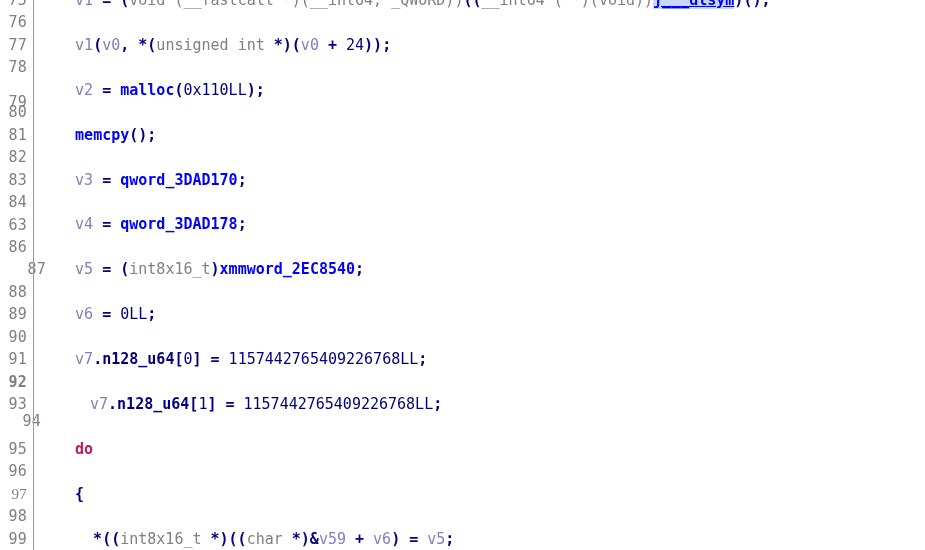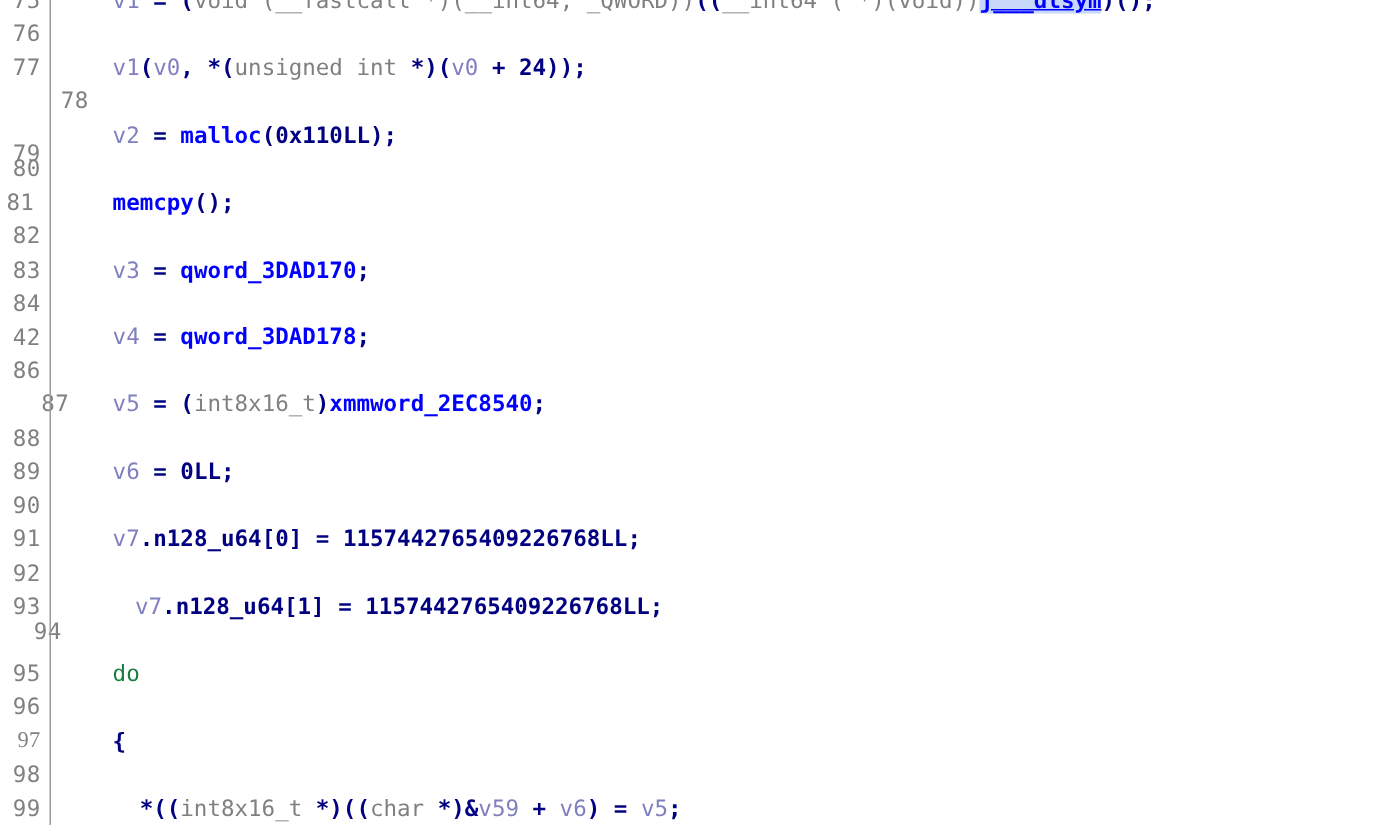--- a/index.html
+++ b/index.html
@@ -69,22 +69,22 @@
     left: 39px;
     top: 0;
     height: 22.45px;
     line-height: 22.45px;
     white-space: pre;
     color: #000080;
   }
   
   .t-var      { color: #8080c0; }                 
   .t-fn       { color: #0000ff; font-weight: bold;} 
-  .t-kw       { color: #15803d; font-weight: normal; text-align: right;} 
-  .t-num      { color: #000080; font-weight: bold;} 
+  .t-kw       { color: #be185d; font-weight: bold; text-align: right;} 
+  .t-num      { color: #000080; font-weight: normal;} 
   .t-punct    { color: #000080; font-weight: bold;} 
   .t-type     { color: #808080; }                  
   .t-sel      { color: #0000ff; font-weight: bold;
                 text-decoration: underline;
                 background: #c8d8f8; }
 </style>
 </head>
 <body>
 
 <div id="viewport">
@@ -102,35 +102,35 @@
       <div class="code-line" style="top: 224.5px;"><span class="code-text" style="left: 75.08px;"><span class="t-kw">do</span></span></div>
       <div class="code-line" style="top: 246.95px;"><span class="code-text" style="left: 75.08px;"><span class="t-punct">{</span></span></div>
       <div class="code-line" style="top: 269.4px;"><span class="code-text" style="left: 93.12px;"><span class="t-punct">*((</span><span class="t-type">int8x16_t</span><span class="t-punct"> *)((</span><span class="t-type">char</span><span class="t-punct"> *)&amp;</span><span class="t-var">v59</span><span class="t-punct"> + </span><span class="t-var">v6</span><span class="t-punct">) = </span><span class="t-var">v5</span><span class="t-punct">;</span></span></div>
     </div>
   <div id="gutter-bg"></div>
   <div id="gutter-rule"></div>
   <div id="gutter-numbers" style="position: absolute; left: 0px; top: 0px; width: 27px; height: 550px; z-index: 4;">
       <div class="gutter" style="position: absolute; top: -11px;">75</div>
       <div class="gutter" style="position: absolute; top: 11.45px;">76</div>
       <div class="gutter" style="position: absolute; top: 33.9px;">77</div>
-      <div class="gutter" style="position: absolute; top: 56.35px; padding-left: 32px;">78</div>
+      <div class="gutter" style="position: absolute; top: 56.35px;">78</div>
       <div class="gutter" style="position: absolute; top: 78.8px; margin-top: 12px;">79</div>
       <div class="gutter" style="position: absolute; top: 101.25px;">80</div>
-      <div class="gutter" style="position: absolute; top: 123.7px; text-align: center;">81</div>
+      <div class="gutter" style="position: absolute; top: 123.7px;">81</div>
       <div class="gutter" style="position: absolute; top: 146.15px;">82</div>
       <div class="gutter" style="position: absolute; top: 168.6px;">83</div>
       <div class="gutter" style="position: absolute; top: 191.05px;">84</div>
-      <div class="gutter" style="position: absolute; top: 213.5px;">42</div>
+      <div class="gutter" style="position: absolute; top: 213.5px;">63</div>
       <div class="gutter" style="position: absolute; top: 235.95px;">86</div>
       <div class="gutter" style="position: absolute; top: 258.4px; padding-left: 19px;">87</div>
       <div class="gutter" style="position: absolute; top: 280.85px;">88</div>
       <div class="gutter" style="position: absolute; top: 303.3px;">89</div>
       <div class="gutter" style="position: absolute; top: 325.75px;">90</div>
       <div class="gutter" style="position: absolute; top: 348.2px;">91</div>
-      <div class="gutter" style="position: absolute; top: 370.65px;">92</div>
+      <div class="gutter" style="position: absolute; top: 370.65px; font-weight: bold;">92</div>
       <div class="gutter" style="position: absolute; top: 393.1px;">93</div>
       <div class="gutter" style="position: absolute; top: 410px; padding-left: 14px;">94</div>
       <div class="gutter" style="position: absolute; top: 438px;">95</div>
       <div class="gutter" style="position: absolute; top: 460.45px;">96</div>
       <div class="gutter" style="position: absolute; top: 482.9px; font-family: Liberation Serif, serif;">97</div>
       <div class="gutter" style="position: absolute; top: 505.35px;">98</div>
       <div class="gutter" style="position: absolute; top: 527.8px;">99</div>
     </div>
 </div>
 

